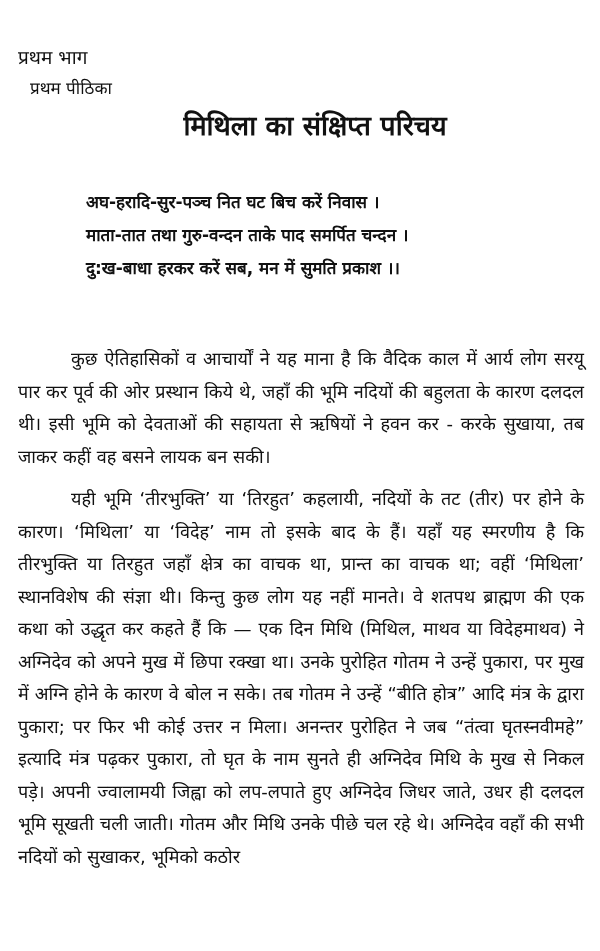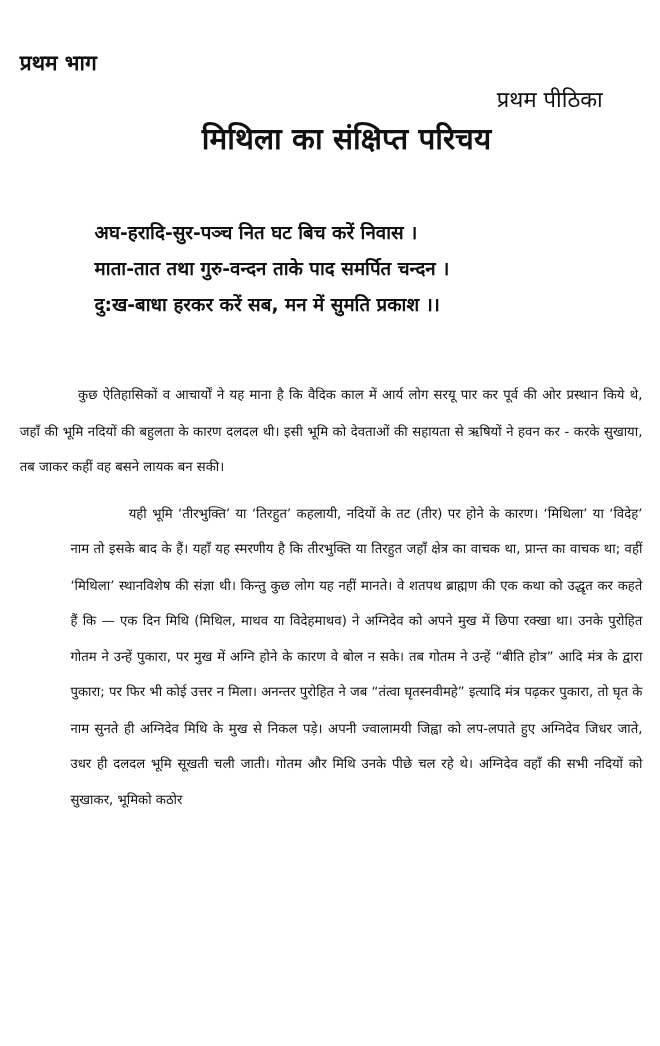--- a/index.html
+++ b/index.html
@@ -5,42 +5,42 @@
   html, body { margin: 0; padding: 0; }
   body {
     width: 600px; height: 951px; overflow: hidden;
     background: #ffffff; color: #111;
     font-family: "DejaVu Sans", sans-serif;
     position: relative;
   }
   .page { position: absolute; left: 0; top: 0; width: 600px; height: 951px; }
   .part-label {
     position: absolute; left: 18px; top: 44px;
-    font-size: 19px; font-weight: bold; color: #111;
+    font-size: 19px; font-weight: normal; color: #111;
   }
   .subtitle {
     position: absolute; left: 0; width: 548px; top: 76px;
-    text-align: right; font-size: 20px; padding-left: 30px; box-sizing: border-box;
+    text-align: left; font-size: 17px; padding-left: 30px; box-sizing: border-box;
   }
   .title {
     position: absolute; left: 0; width: 600px; top: 106px;
     text-align: center; font-size: 27px; font-weight: bold; padding-left: 30px; box-sizing: border-box;
   }
   .verse {
-    position: absolute; left: 86px; top: 196px; width: 510px;
+    position: absolute; left: 86px; top: 186px; width: 510px;
   }
   .verse-line {
     font-size: 17px; font-weight: bold; height: 33px; line-height: 33px; white-space: nowrap;
   }
   .body-text {
     position: absolute; left: 18px; top: 343px; width: 566px;
-    font-size: 12px; line-height: 32.5px; text-align: justify;
+    font-size: 18px; line-height: 32.5px; text-align: justify;
   }
   .para { text-indent: 53px; margin: 0; }
-  .para + .para { margin-top: 10px; margin-left: 46px; }
+  .para + .para { margin-top: 10px; }
 </style>
 </head>
 <body>
 
 <div class="page">
   <div class="part-label">प्रथम भाग</div>
   <div class="subtitle">प्रथम पीठिका</div>
   <div class="title">मिथिला का संक्षिप्त परिचय</div>
 
   <div class="verse">

